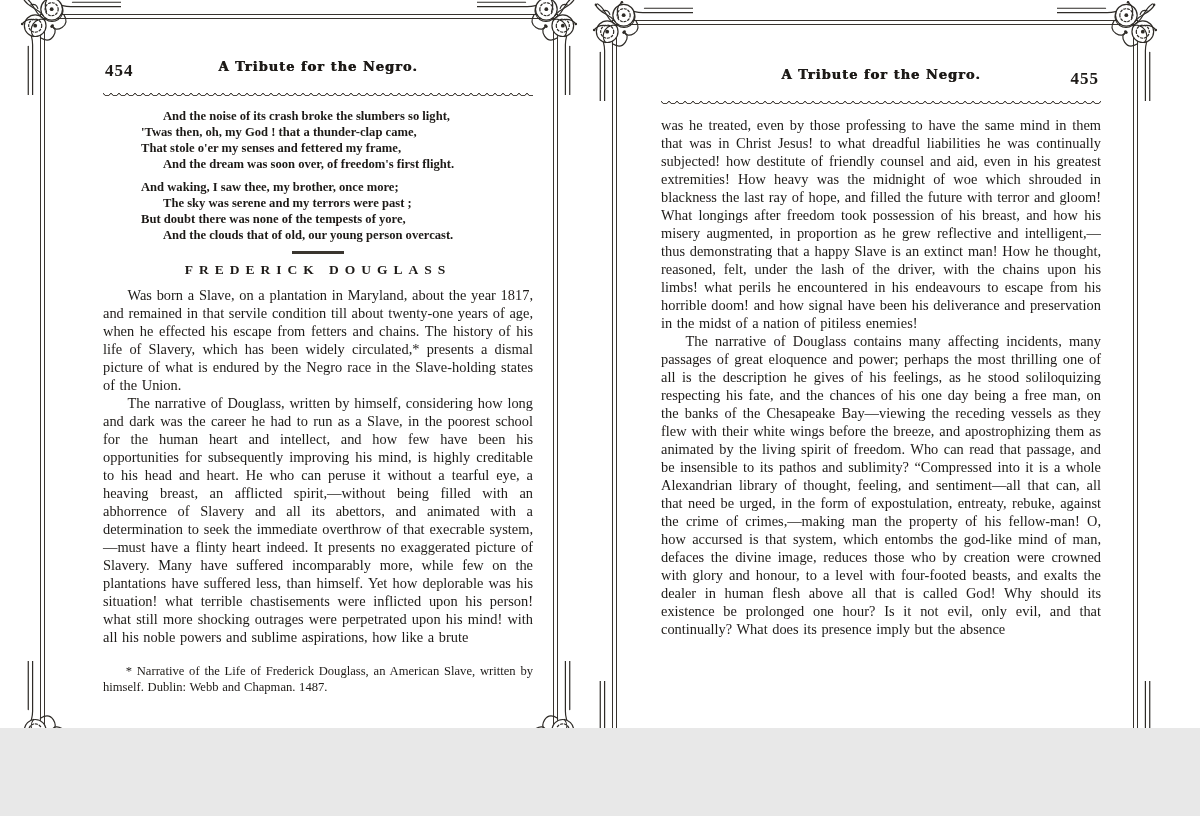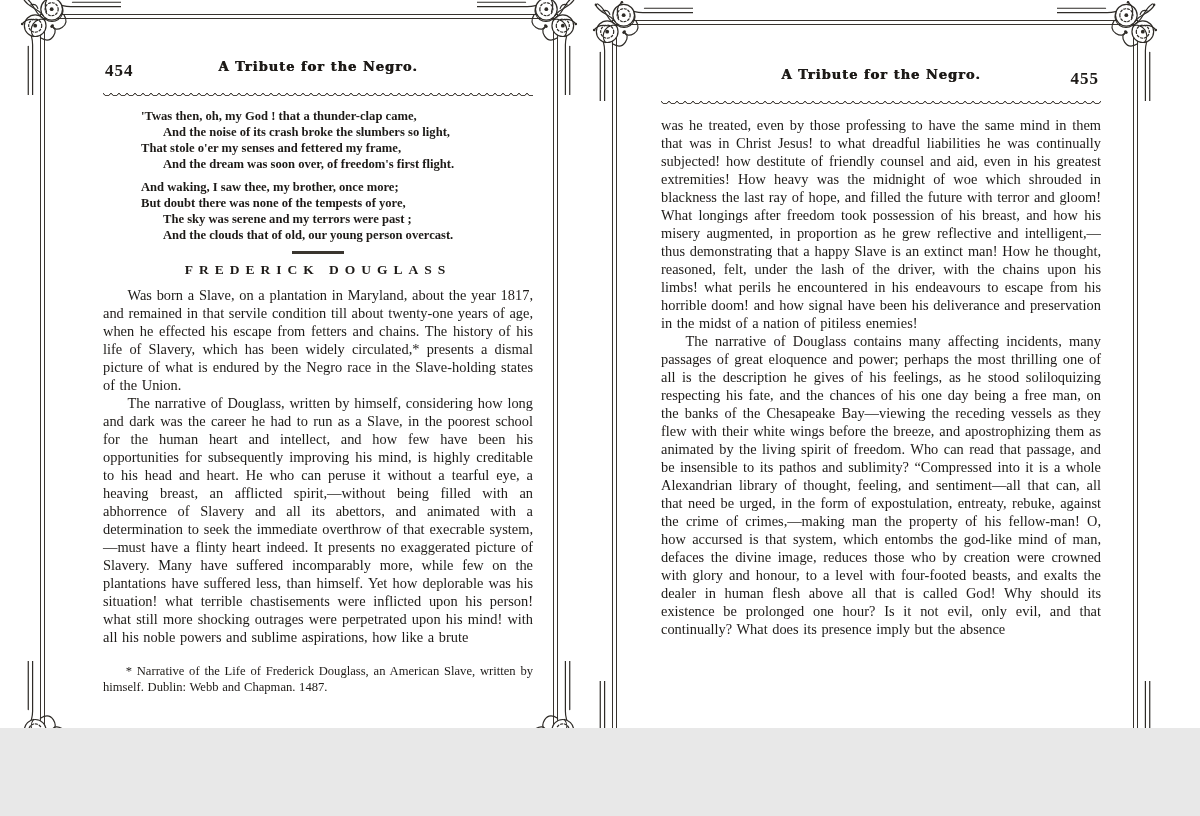--- a/index.html
+++ b/index.html
@@ -105,29 +105,29 @@
 
     <div class="content">
       <div class="running-head">
         <span class="pagenum pn-left">454</span>
         <span class="head-title">A Tribute for the Negro.</span>
       </div>
       <div class="wavy-rule"></div>
 
       <div class="poem">
         <div class="stanza">
+          <div class="poem-line pindent">And the noise of its crash broke the slumbers so light,</div>
           <div class="poem-line">'Twas then, oh, my God ! that a thunder-clap came,</div>
-          <div class="poem-line pindent">And the noise of its crash broke the slumbers so light,</div>
           <div class="poem-line">That stole o'er my senses and fettered my frame,</div>
           <div class="poem-line pindent">And the dream was soon over, of freedom's first flight.</div>
         </div>
         <div class="stanza">
           <div class="poem-line">And waking, I saw thee, my brother, once more;</div>
+          <div class="poem-line pindent">The sky was serene and my terrors were past ;</div>
           <div class="poem-line">But doubt there was none of the tempests of yore,</div>
-          <div class="poem-line pindent">The sky was serene and my terrors were past ;</div>
           <div class="poem-line pindent">And the clouds that of old, our young person overcast.</div>
         </div>
       </div>
 
       <div class="section-rule"></div>
       <h2 class="section-heading">FREDERICK DOUGLASS</h2>
 
       <p class="body-par indent">Was born a Slave, on a plantation in Maryland, about the year 1817, and remained in that servile condition till about twenty-one years of age, when he effected his escape from fetters and chains.  The history of his life of Slavery, which has been widely circulated,* presents a dismal picture of what is endured by the Negro race in the Slave-holding states of the Union.</p>
       <p class="body-par indent">The narrative of Douglass, written by himself, considering how long and dark was the career he had to run as a Slave, in the poorest school for the human heart and intellect, and how few have been his opportunities for subsequently improving his mind, is highly creditable to his head and heart.  He who can peruse it without a tearful eye, a heaving breast, an afflicted spirit,—without being filled with an abhorrence of Slavery and all its abettors, and animated with a determination to seek the immediate overthrow of that execrable system,—must have a flinty heart indeed.  It presents no exaggerated picture of Slavery. Many have suffered incomparably more, while few on the plantations have suffered less, than himself.  Yet how deplorable was his situation! what terrible chastisements were inflicted upon his person! what still more shocking outrages were perpetrated upon his mind! with all his noble powers and sublime aspirations, how like a brute</p>
 

